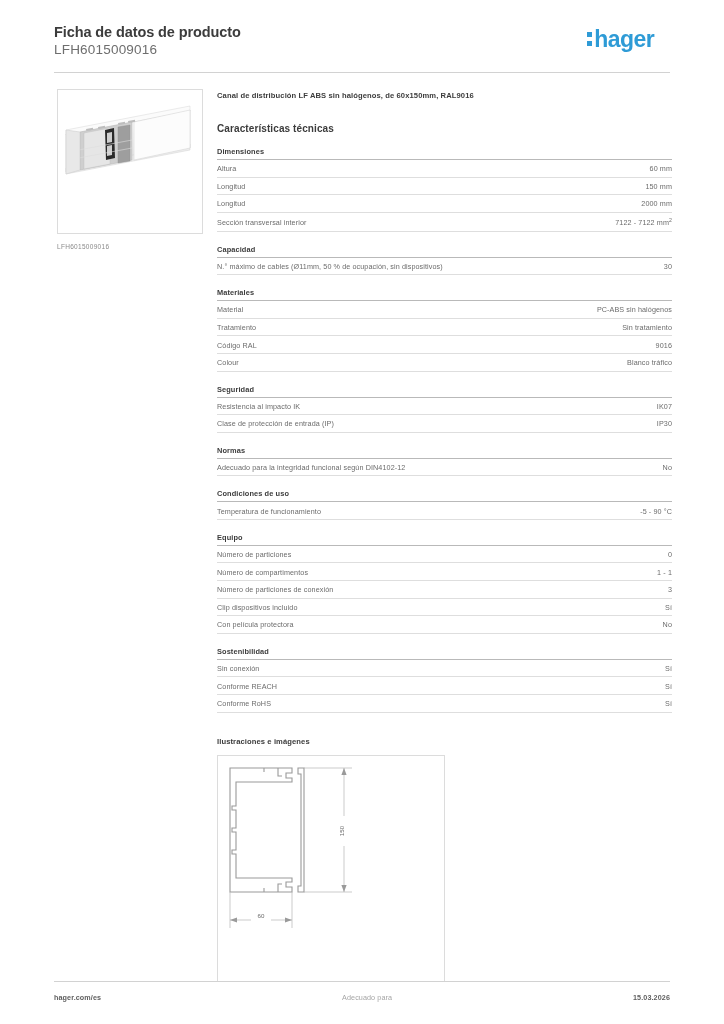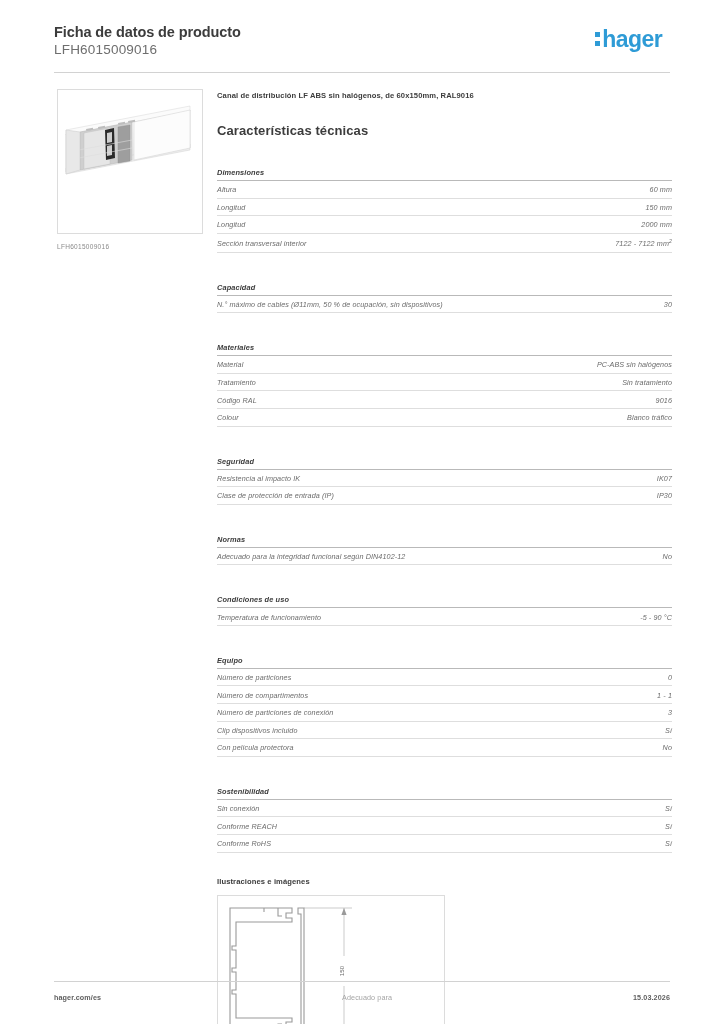--- a/index.html
+++ b/index.html
@@ -41,21 +41,21 @@
   }
   .doc-subtitle {
     font-size: 13.5px;
     font-weight: normal;
     color: #6e6e6e;
     line-height: 17px;
     letter-spacing: 0.2px;
   }
   .logo {
     position: absolute;
-    right: 8px;
+    right: 16px;
     top: 4px;
     display: flex;
     align-items: flex-start;
     height: 26px;
   }
   .logo-colon {
     display: inline-block;
     width: 5px;
     margin-right: 2px;
     padding-top: 4px;
@@ -114,29 +114,28 @@
     width: 455px;
   }
   .desc {
     font-size: 7.6px;
     font-weight: bold;
     color: #3c3c3c;
     line-height: 11px;
     letter-spacing: 0.1px;
   }
   .sec-title {
-    font-size: 13px;
+    font-size: 10px;
     font-weight: bold;
     color: #3c3c3c;
     margin-top: 22px;
     letter-spacing: 0.1px;
   }
   .group {
-    margin-top: 30px;
-    font-style: italic;
+    margin-top: 13px;
   }
   .group-head {
     font-size: 7.4px;
     font-weight: bold;
     color: #3c3c3c;
     padding-bottom: 3px;
     border-bottom: 1px solid #b9b9b9;
     letter-spacing: 0.1px;
   }
   .row {

